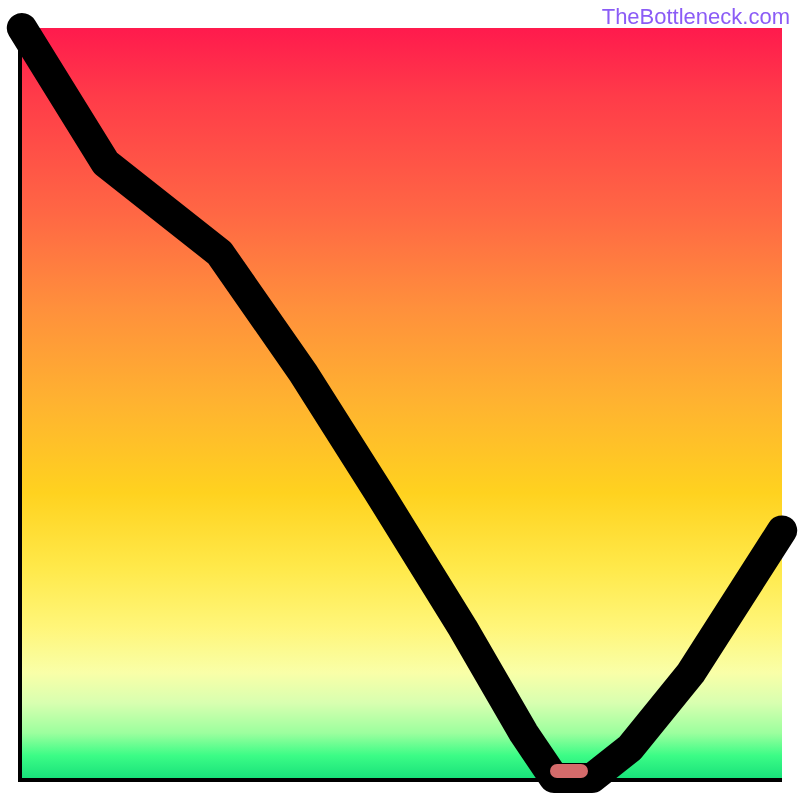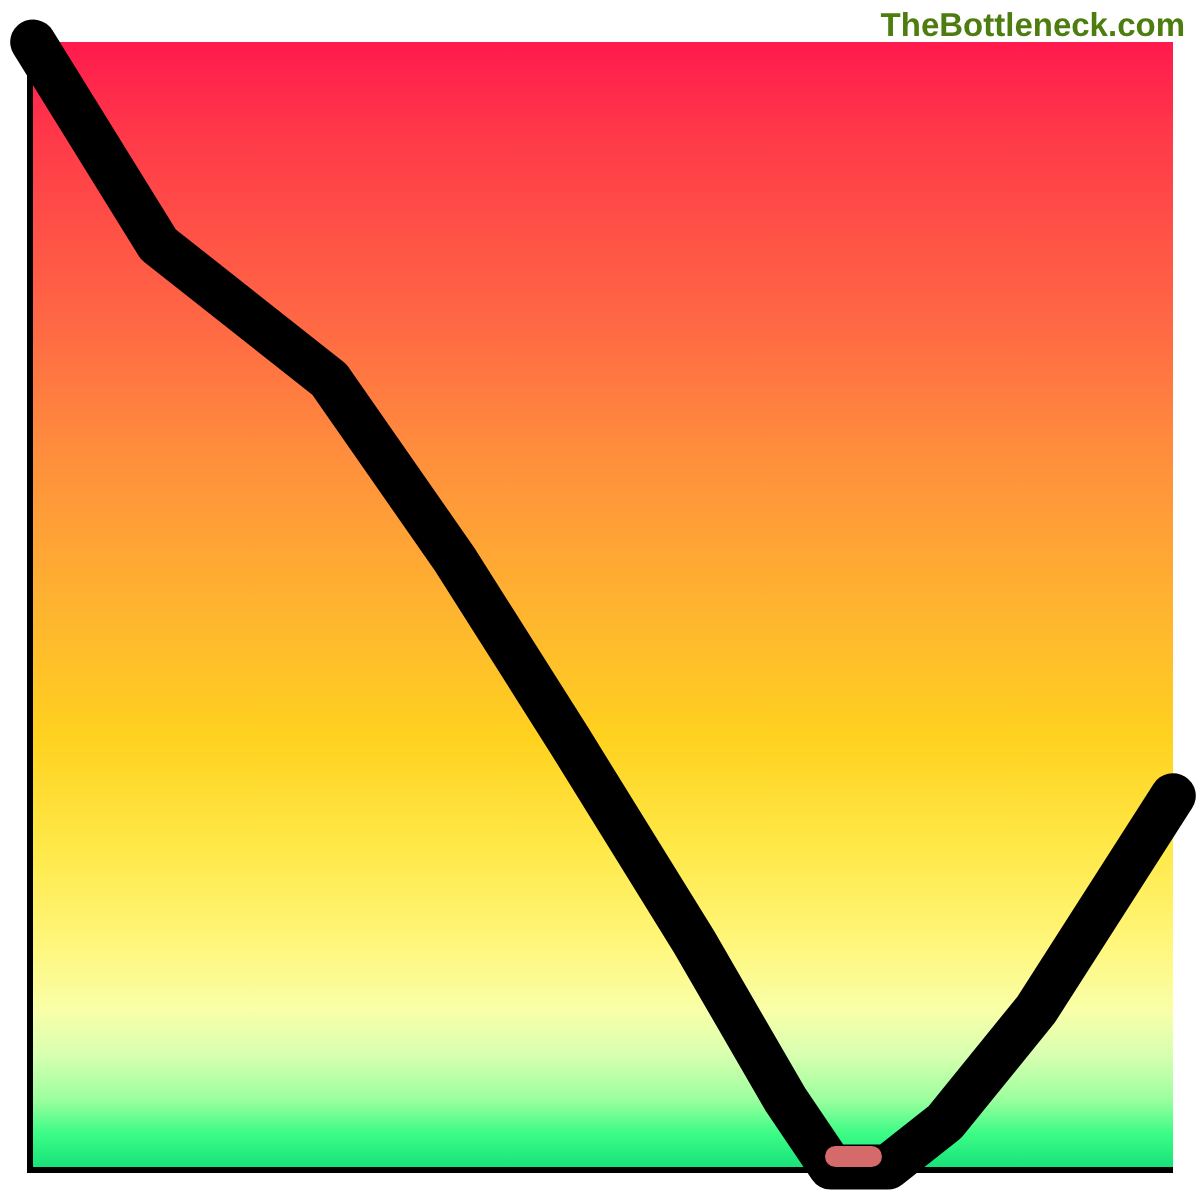--- a/index.html
+++ b/index.html
@@ -13,22 +13,22 @@
   .frame {
     position: relative;
     width: 800px;
     height: 800px;
   }
   .watermark {
     position: absolute;
     top: 4px;
     right: 10px;
     font-size: 22px;
-    font-weight: bold;
-    color: #4d7c0f;
+    font-weight: normal;
+    color: #8b5cf6;
     z-index: 10;
   }
   .plot {
     position: absolute;
     left: 18px;
     top: 28px;
     width: 764px;
     height: 754px;
     border-left: 4px solid #000;
     border-bottom: 4px solid #000;

